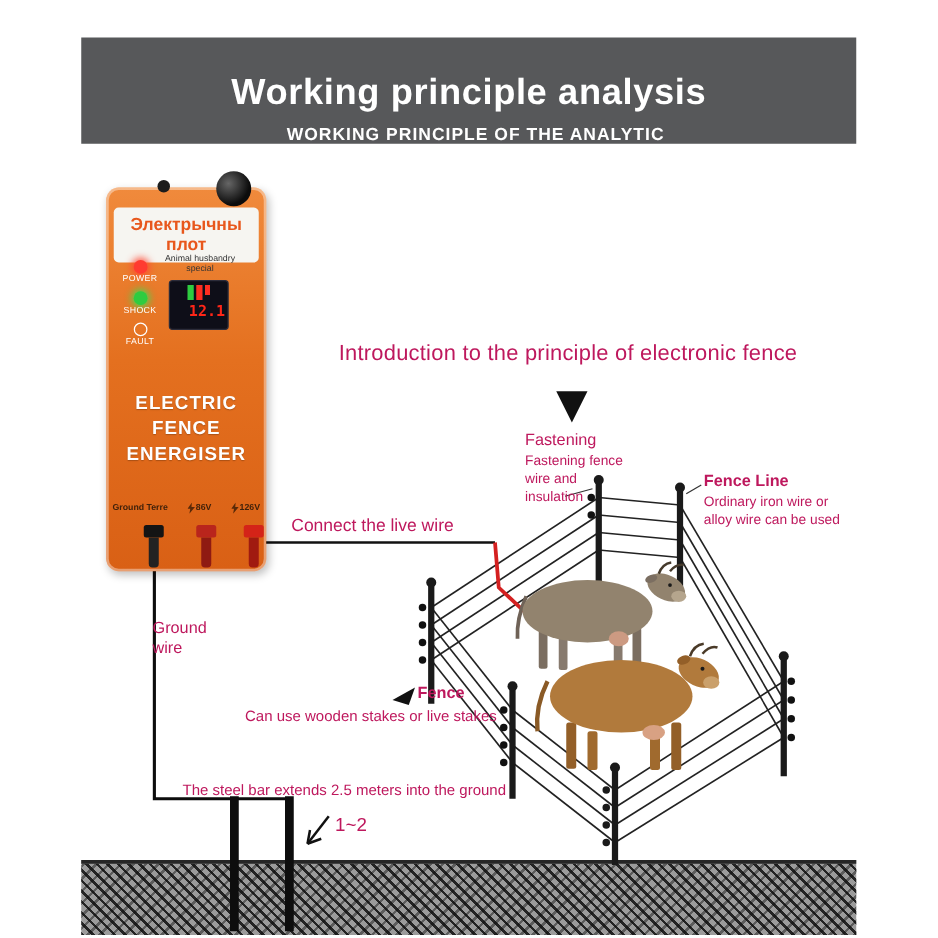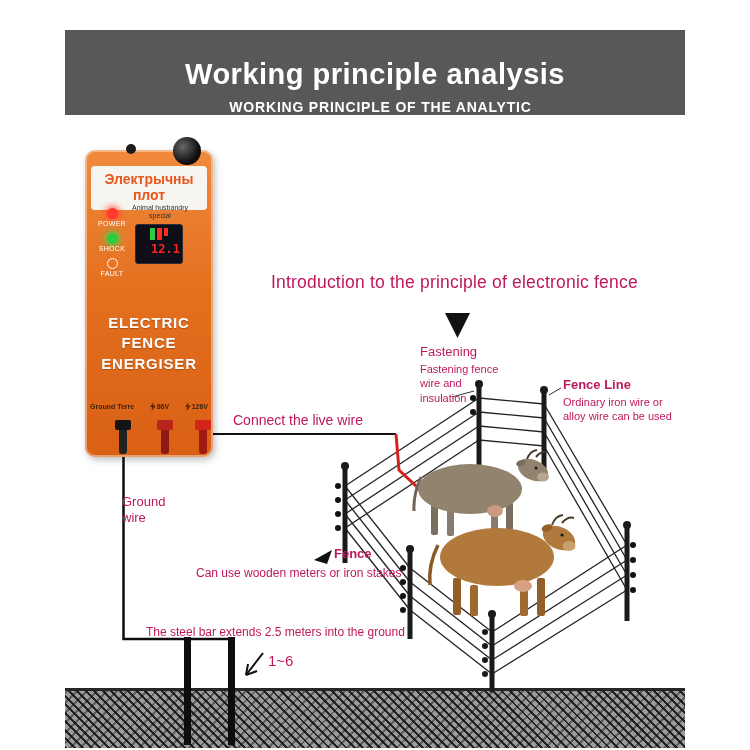--- a/index.html
+++ b/index.html
@@ -275,17 +275,17 @@
   </div>
 
   <div class="lbl lbl-intro">Introduction to the principle of electronic fence</div>
   <div class="lbl lbl-ins-title">Fastening</div>
   <div class="lbl lbl-ins-desc">Fastening fence wire and insulation</div>
   <div class="lbl lbl-fence-title">Fence Line</div>
   <div class="lbl lbl-fence-desc">Ordinary iron wire or alloy wire can be used</div>
   <div class="lbl lbl-live">Connect the live wire</div>
   <div class="lbl lbl-groundwire">Ground wire</div>
   <div class="lbl lbl-pile-title">Fence</div>
-  <div class="lbl lbl-pile-desc">Can use wooden meters or iron stakes</div>
+  <div class="lbl lbl-pile-desc">Can use wooden stakes or live stakes</div>
   <div class="lbl lbl-steel">The steel bar extends 2.5 meters into the ground</div>
-  <div class="lbl lbl-dist">1~6</div>
+  <div class="lbl lbl-dist">1~2</div>
 
 </div>
 
 </body></html>

